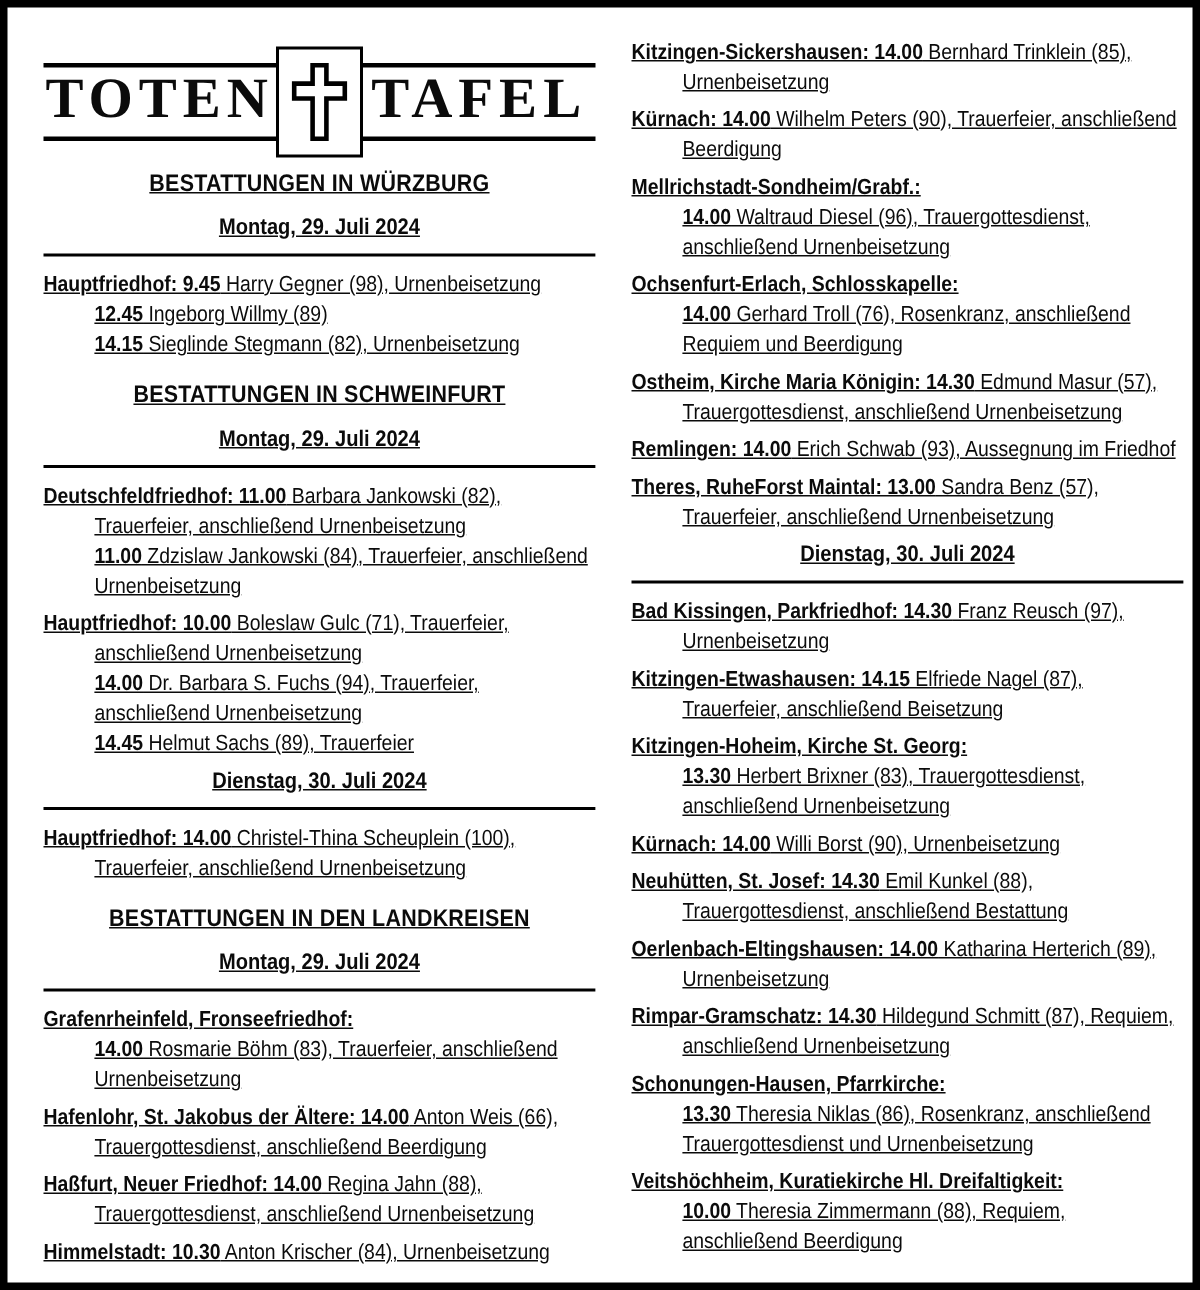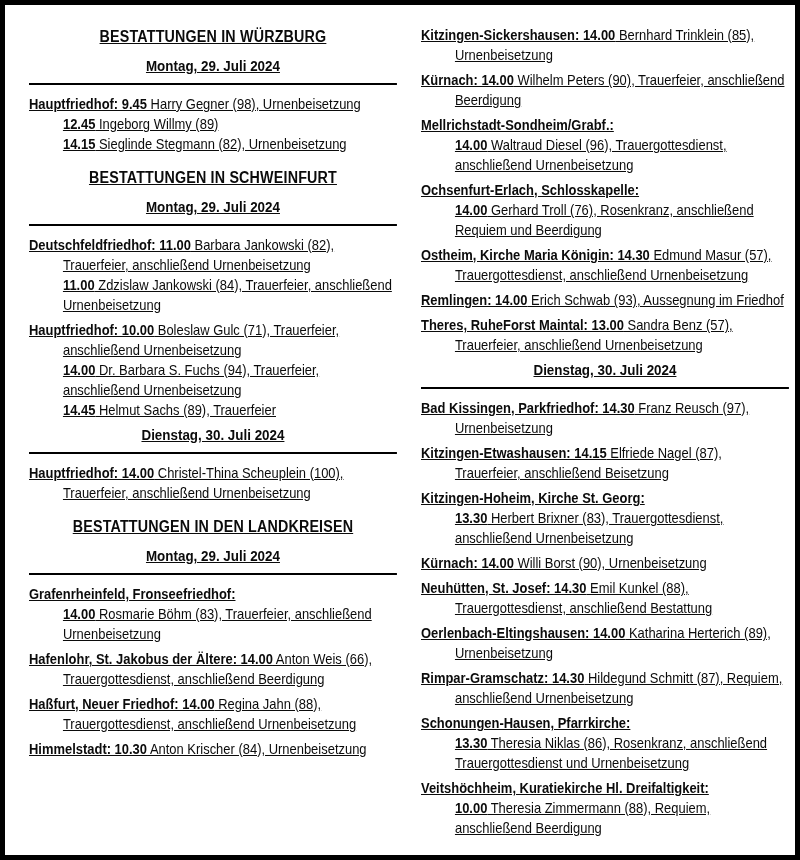--- a/index.html
+++ b/index.html
@@ -46,20 +46,33 @@
   .entry-first{padding-left:38px;text-indent:-38px;}
   .entry-sub{padding-left:38px;}
   .entry-loc{font-weight:bold;}
   b{font-weight:bold;}
 </style>
 </head>
 <body>
 
 <div class="page">
   <div class="col">
+    <div class="logo">
+      <div class="logo-line top"></div>
+      <div class="logo-line bottom"></div>
+      <div class="logo-row">
+        <span class="logo-word">TOTEN</span>
+        <span class="cross-box">
+          <svg width="46" height="62" viewBox="0 0 60 76" aria-hidden="true">
+            <path d="M24 6 h12 v16 h16 v13 h-16 v35 h-12 v-35 h-16 v-13 h16 z" fill="#ffffff" stroke="#000000" stroke-width="4"></path>
+          </svg>
+        </span>
+        <span class="logo-word">TAFEL</span>
+      </div>
+    </div>
     <div class="blocks">
         <div class="section-heading">BESTATTUNGEN IN WÜRZBURG</div>
         <div class="date-heading">Montag, 29. Juli 2024</div>
         <div class="rule"></div>
         <div class="entry">
           <div class="entry-first"><b>Hauptfriedhof: 9.45</b> Harry Gegner (98), Urnenbeisetzung</div>
           <div class="entry-sub"><b>12.45</b> Ingeborg Willmy (89)</div>
           <div class="entry-sub"><b>14.15</b> Sieglinde Stegmann (82), Urnenbeisetzung</div>
         </div>
         <div class="section-heading">BESTATTUNGEN IN SCHWEINFURT</div>

